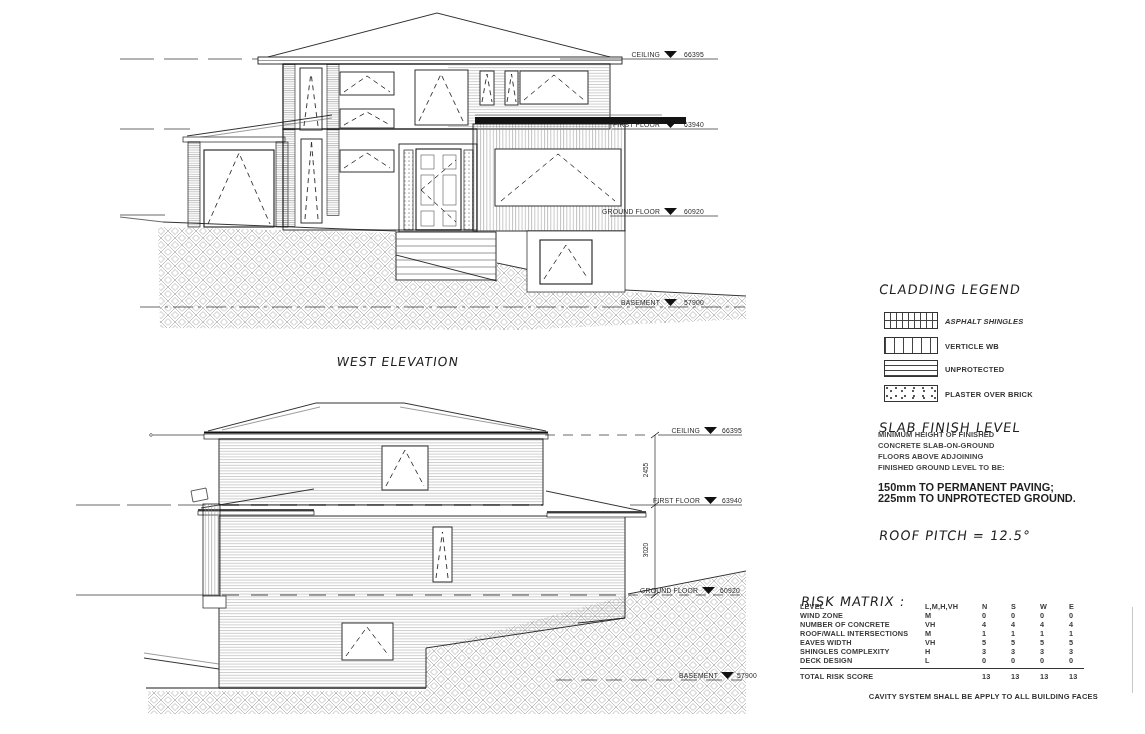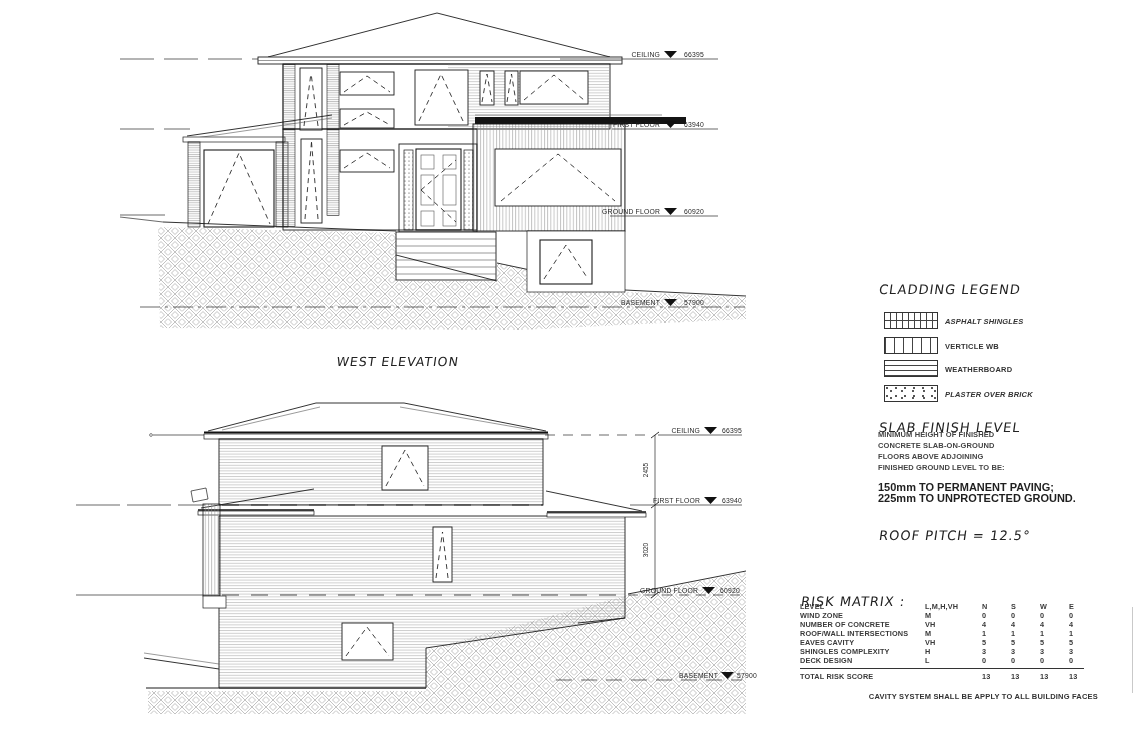--- a/index.html
+++ b/index.html
@@ -258,23 +258,23 @@
   </g>
 </svg>
 
 <div class="abs" style="left:878px;top:282px;">
   <div class="hand">CLADDING LEGEND</div>
   <div class="sw sw-shingles" style="left:6px;top:30px;"></div>
   <div class="abs lbl" style="left:67px;top:35px;font-style:italic;">ASPHALT SHINGLES</div>
   <div class="sw sw-vwb" style="left:6px;top:55px;"></div>
   <div class="abs lbl" style="left:67px;top:60px;">VERTICLE WB</div>
   <div class="sw sw-wb" style="left:6px;top:78px;"></div>
-  <div class="abs lbl" style="left:67px;top:83px;">WEATHERBOARD</div>
+  <div class="abs lbl" style="left:67px;top:83px;">UNPROTECTED</div>
   <div class="sw sw-plaster" style="left:6px;top:103px;"></div>
-  <div class="abs lbl" style="left:67px;top:108px;font-style:italic;">PLASTER OVER BRICK</div>
+  <div class="abs lbl" style="left:67px;top:108px;">PLASTER OVER BRICK</div>
 </div>
 
 <div class="abs" style="left:878px;top:420px;">
   <div class="hand">SLAB FINISH LEVEL</div>
   <div class="note" style="margin-top:9px;">
     <div>MINIMUM HEIGHT OF FINISHED</div>
     <div>CONCRETE SLAB-ON-GROUND</div>
     <div>FLOORS ABOVE ADJOINING</div>
     <div>FINISHED GROUND LEVEL TO BE:</div>
   </div>
@@ -310,21 +310,21 @@
     <div>4</div>
     <div>4</div>
 
     <div>ROOF/WALL INTERSECTIONS</div>
     <div>M</div>
     <div>1</div>
     <div>1</div>
     <div>1</div>
     <div>1</div>
 
-    <div>EAVES CAVITY</div>
+    <div>EAVES WIDTH</div>
     <div>VH</div>
     <div>5</div>
     <div>5</div>
     <div>5</div>
     <div>5</div>
 
     <div>SHINGLES COMPLEXITY</div>
     <div>H</div>
     <div>3</div>
     <div>3</div>

